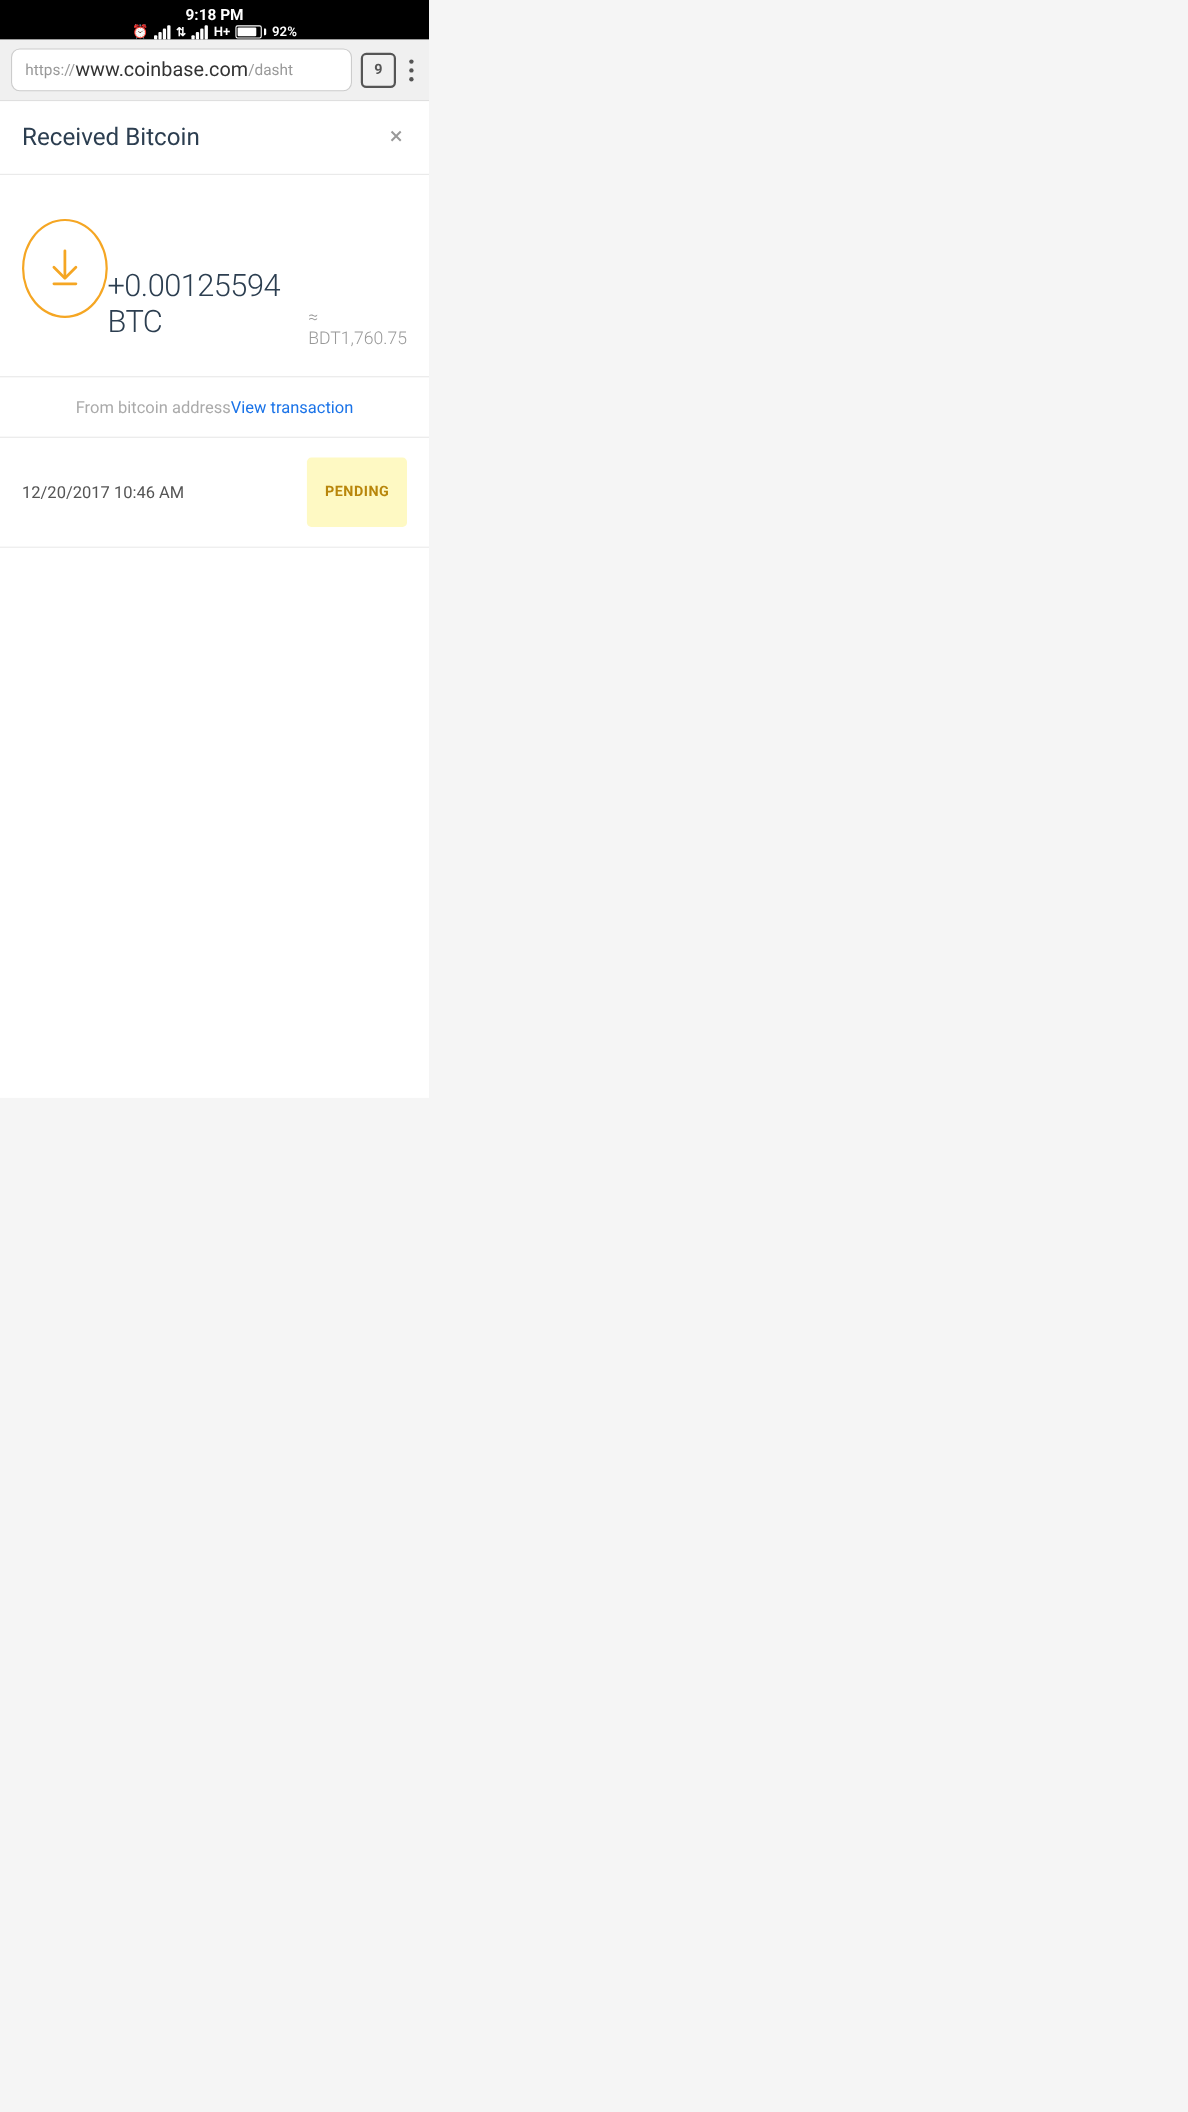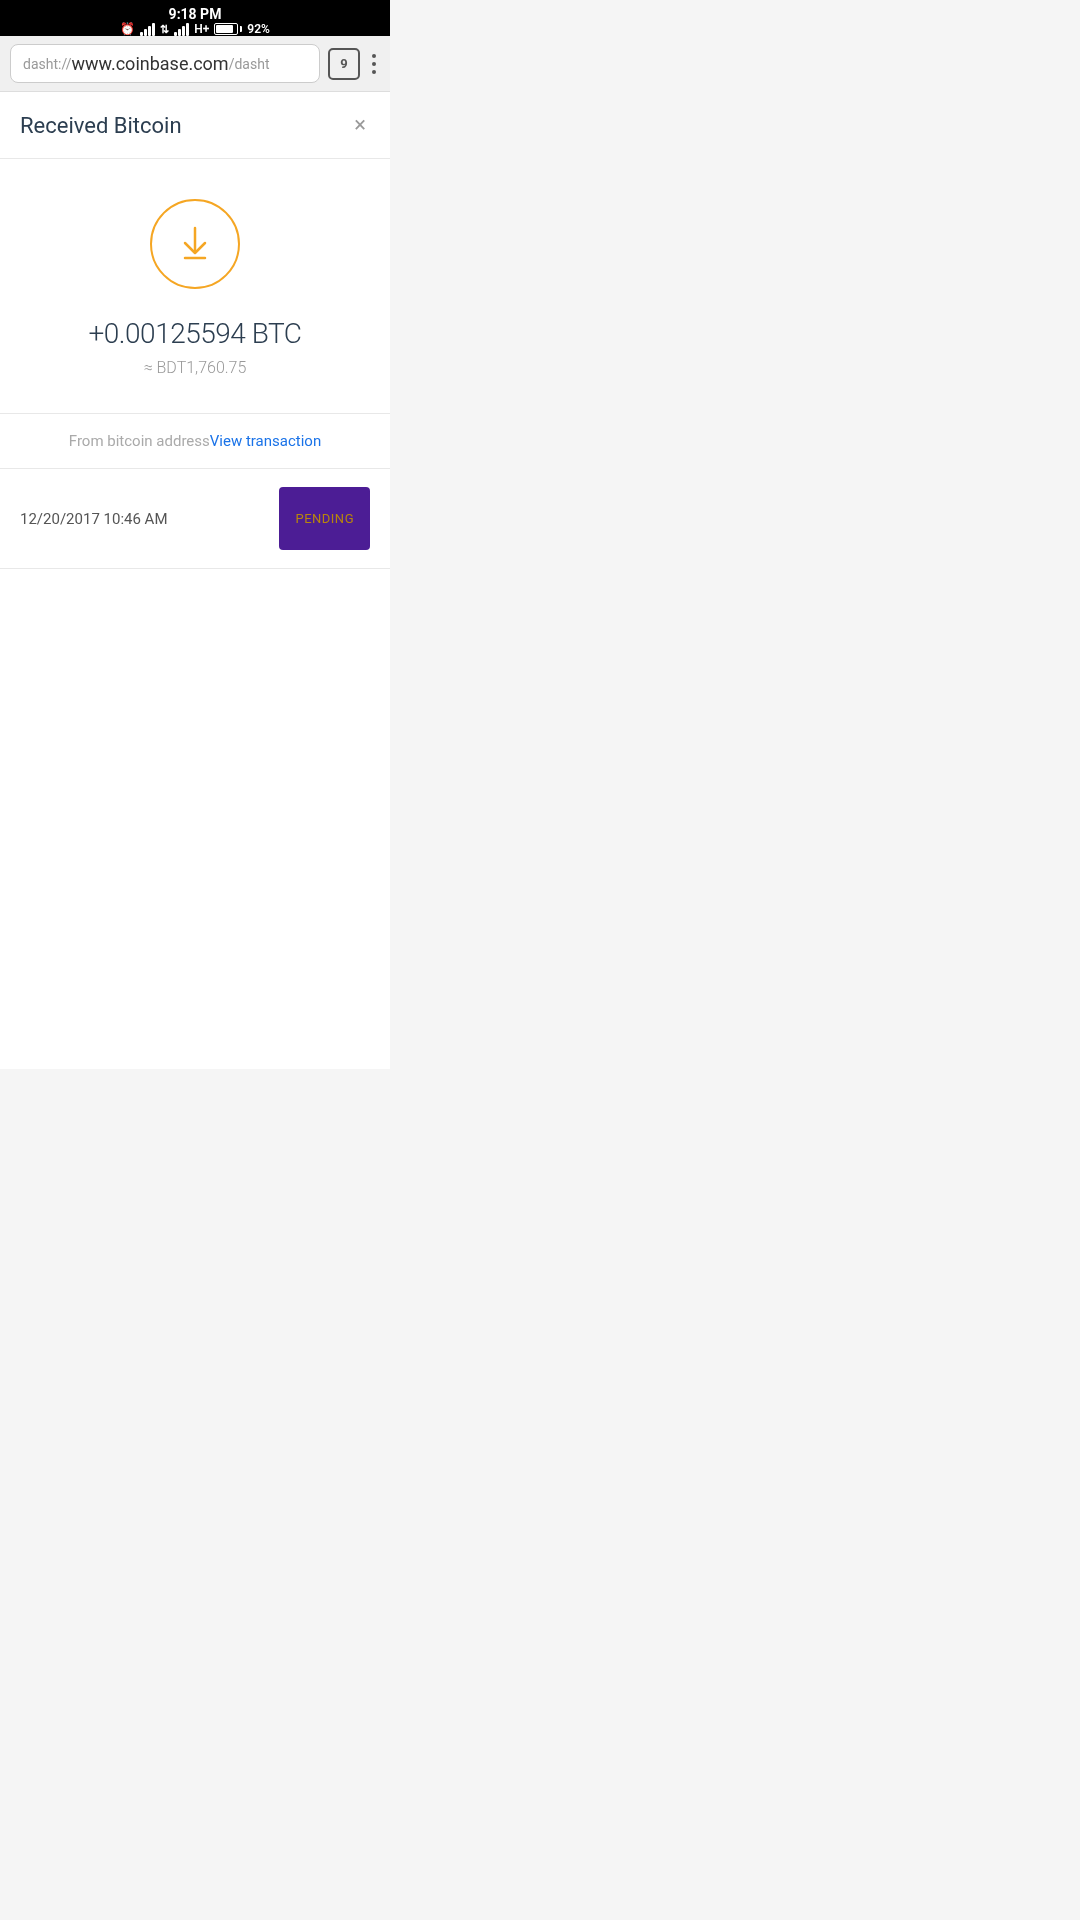--- a/index.html
+++ b/index.html
@@ -171,23 +171,23 @@
       font-size: 22px;
       color: #999;
       cursor: pointer;
       line-height: 1;
       padding: 4px;
     }
 
     
     .amount-section {
       display: flex;
-      flex-direction: column;
-      align-items: center;
-      padding: 40px 20px 36px;
+      flex-direction: row;
+      align-items: flex-end;
+      padding: 40px 20px 25px;
       border-bottom: 1px solid #e8e8e8;
     }
 
     .receive-icon {
       width: 90px;
       height: 90px;
       border: 2.5px solid #f5a623;
       border-radius: 50%;
       display: flex;
       align-items: center;
@@ -244,24 +244,24 @@
       padding: 18px 20px;
       border-bottom: 1px solid #e8e8e8;
     }
 
     .date-text {
       font-size: 15px;
       color: #555;
     }
 
     .pending-badge {
-      background: #4c1d95;
+      background: #fef9c3;
       color: #b8860b;
       font-size: 13px;
-      font-weight: 400;
+      font-weight: 700;
       padding: 24px 16px;
       border-radius: 4px;
       letter-spacing: 0.5px;
     }
 
     
     .empty-space {
       height: 500px;
       background: #fff;
     }
@@ -297,21 +297,21 @@
         <div class="battery-fill"></div>
       </div>
       <div class="battery-tip"></div>
     </div>
     <span>92%</span>
   </div>
 </div>
 
 <div class="browser-bar">
   <div class="url-bar">
-    <span class="url-text-gray">dasht://</span>
+    <span class="url-text-gray">https://</span>
     <span class="url-text-bold">www.coinbase.com</span>
     <span class="url-text-gray">/dasht</span>
   </div>
   <div class="tab-count">
     <span>9</span>
   </div>
   <div class="menu-dots">
     <span></span>
     <span></span>
     <span></span>

